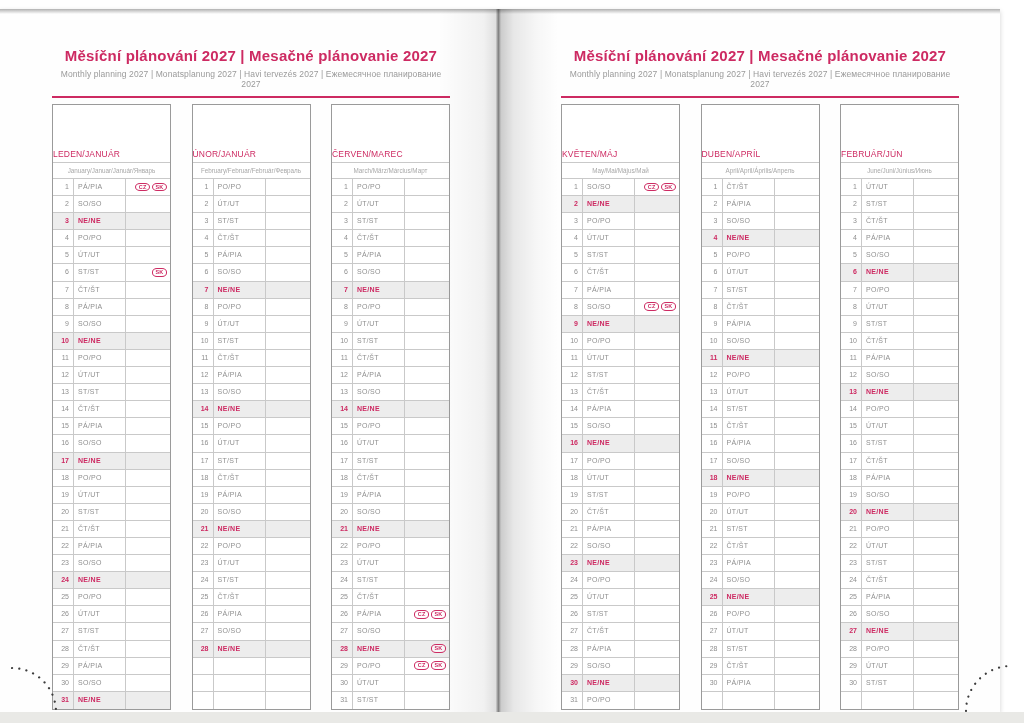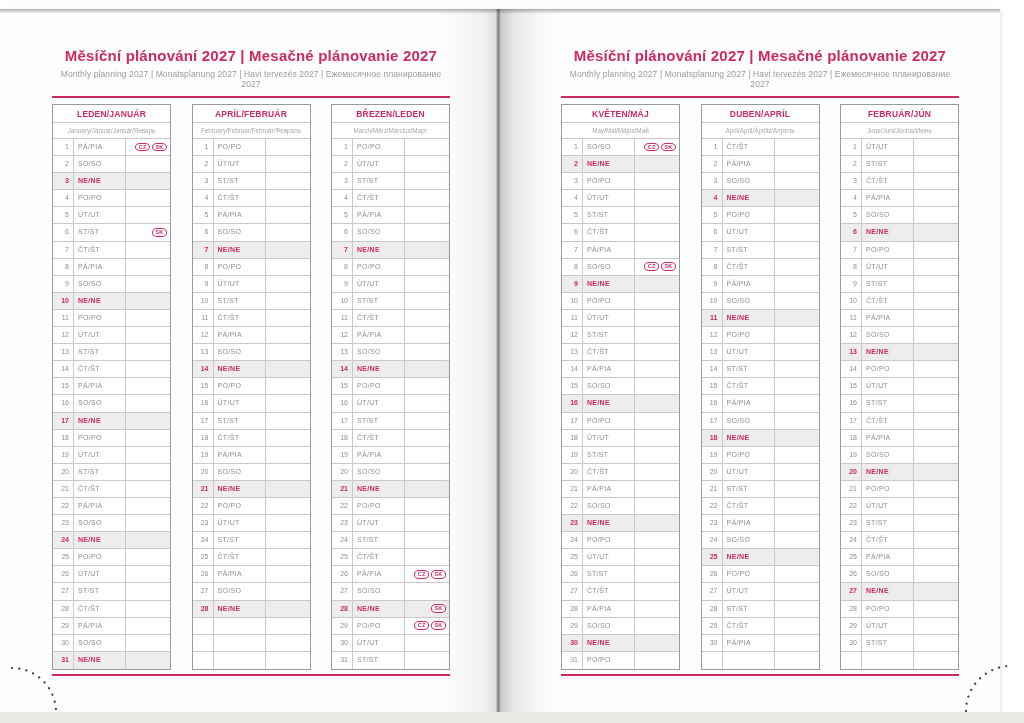--- a/index.html
+++ b/index.html
@@ -15,21 +15,21 @@
   .sheet::before{content:"";position:absolute;left:0;top:0;right:0;height:5px;background:linear-gradient(rgba(0,0,0,0.30),rgba(0,0,0,0));pointer-events:none;z-index:5;}
   .page{width:500px;height:100%;padding:38px 50px 0 52px;position:relative;}
   .page-right{padding:38px 41px 0 61px;}
   .page-title{text-align:center;font-size:15px;font-weight:bold;color:var(--accent);letter-spacing:0.2px;}
   .page-subtitle{text-align:center;font-size:8.5px;color:#9a9a9a;margin-top:5px;letter-spacing:0.1px;}
   .rule{height:2px;background:var(--accent);}
   .rule-top{margin-top:7px;}
   .rule-bottom{margin-top:4px;}
   .months{display:flex;justify-content:space-between;margin-top:6px;}
   .month{width:119px;border:1px solid var(--outer);background:#fff;}
-  .m-name{height:18px;line-height:18px;text-align:center;color:var(--accent);font-weight:bold;font-size:8.5px;border-bottom:1px solid var(--cellborder);letter-spacing:0.2px;}
+  .m-name{height:18px;line-height:18px;text-align:left;color:var(--accent);font-weight:normal;font-size:8.5px;border-bottom:1px solid var(--cellborder);letter-spacing:0.2px;margin-top:40px;}
   .m-sub{height:16px;line-height:16px;text-align:center;color:#a8a8a8;font-size:6.3px;border-bottom:1px solid var(--cellborder);}
   .row{display:flex;height:17.1px;border-bottom:1px solid var(--cellborder);}
   .m-rows .row:last-child{border-bottom:none;}
   .c{height:100%;}
   .c.n{width:21px;text-align:right;padding-right:4px;font-size:7px;color:var(--graytxt);line-height:16px;border-right:1px solid var(--cellborder);}
   .c.d{width:52px;padding-left:4px;font-size:7px;color:var(--graytxt);line-height:16px;border-right:1px solid var(--cellborder);letter-spacing:0.3px;}
   .c.note{flex:1;display:flex;align-items:center;justify-content:flex-end;gap:2px;padding-right:3px;}
   .row.sun{background:#ededed;}
   .row.sun .c.n,.row.sun .c.d{color:var(--accent);font-weight:bold;}
   .badge{display:inline-block;border:1px solid var(--accent);color:var(--accent);font-size:5.5px;font-weight:bold;line-height:6.5px;padding:0 2.5px;border-radius:5px/4px;letter-spacing:0.2px;background:rgba(255,255,255,0.6);}
@@ -209,21 +209,21 @@
             </div>
             <div class="row sun">
               <div class="c n">31</div>
               <div class="c d">NE/NE</div>
               <div class="c note"></div>
             </div>
           </div>
   </div>
 
   <div class="month">
-    <div class="m-name">APRÍL/FEBRUÁR</div>
+    <div class="m-name">ÚNOR/JANUÁR</div>
     <div class="m-sub">February/Februar/Február/Февраль</div>
     <div class="m-rows">
             <div class="row">
               <div class="c n">1</div>
               <div class="c d">PO/PO</div>
               <div class="c note"></div>
             </div>
             <div class="row">
               <div class="c n">2</div>
               <div class="c d">ÚT/UT</div>
@@ -371,21 +371,21 @@
             </div>
             <div class="row">
               <div class="c n"></div>
               <div class="c d"></div>
               <div class="c note"></div>
             </div>
           </div>
   </div>
 
   <div class="month">
-    <div class="m-name">BŘEZEN/LEDEN</div>
+    <div class="m-name">ČERVEN/MAREC</div>
     <div class="m-sub">March/März/Március/Март</div>
     <div class="m-rows">
             <div class="row">
               <div class="c n">1</div>
               <div class="c d">PO/PO</div>
               <div class="c note"></div>
             </div>
             <div class="row">
               <div class="c n">2</div>
               <div class="c d">ÚT/UT</div>

